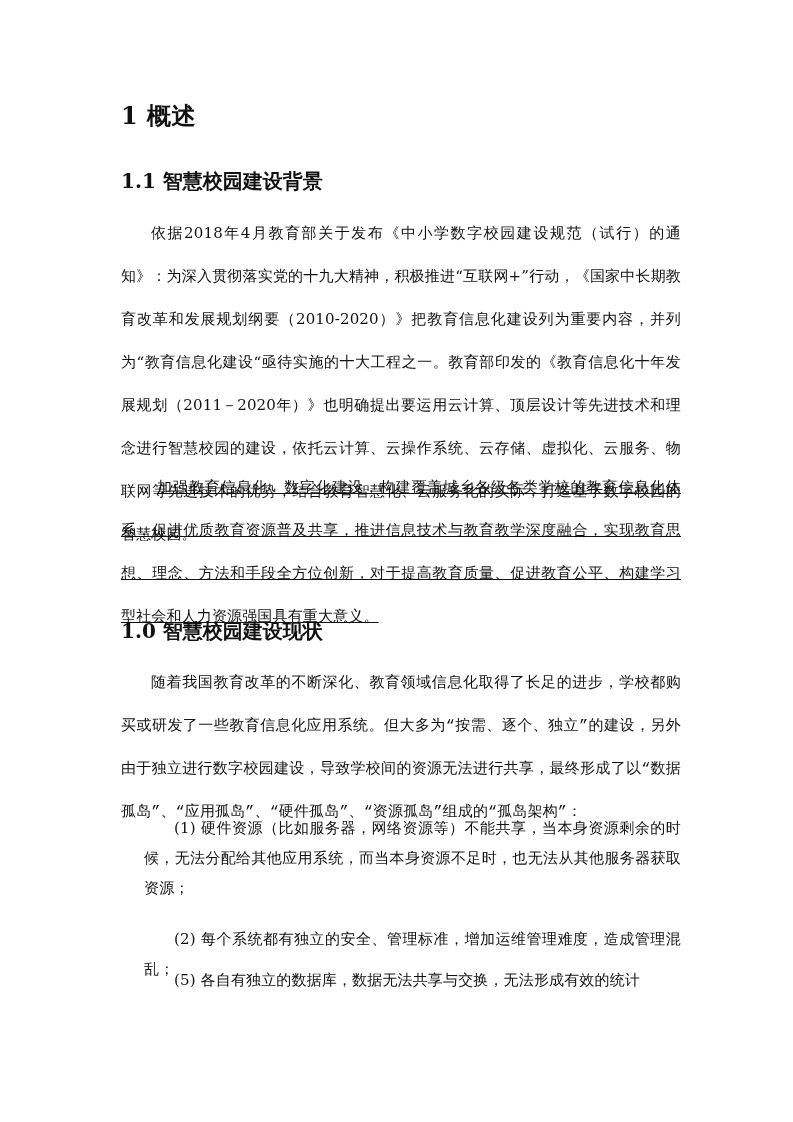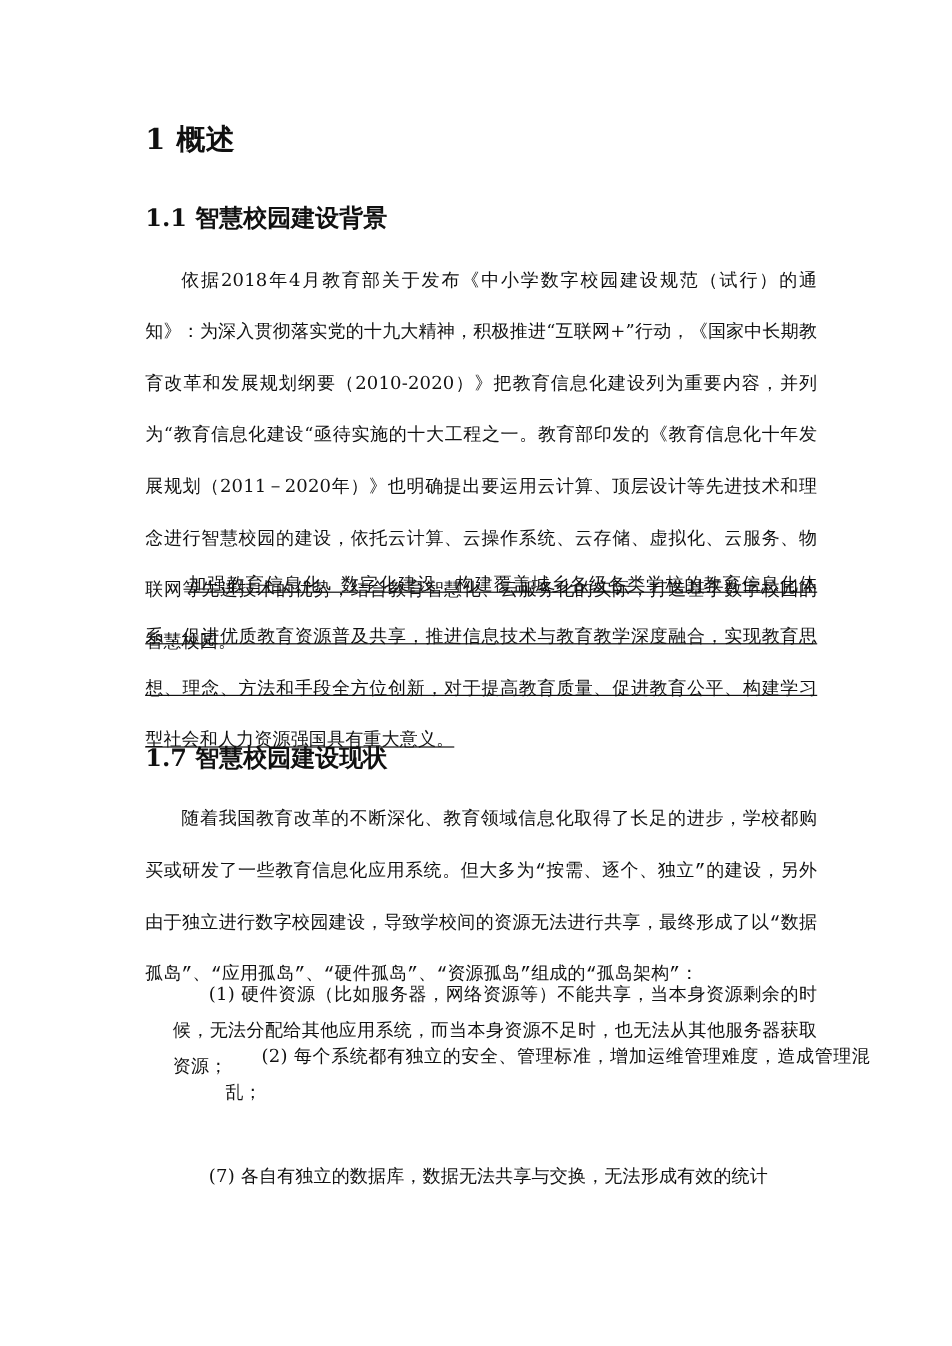--- a/index.html
+++ b/index.html
@@ -72,23 +72,23 @@
 <div class="page">
 
   <div class="h1">1 概述</div>
 
   <div class="h2" style="top:167px;">1.1 智慧校园建设背景</div>
 
   <div class="para" style="top:212px;">依据2018年4月教育部关于发布《中小学数字校园建设规范（试行）的通知》：为深入贯彻落实党的十九大精神，积极推进“互联网+”行动，《国家中长期教育改革和发展规划纲要（2010-2020）》把教育信息化建设列为重要内容，并列为“教育信息化建设“亟待实施的十大工程之一。教育部印发的《教育信息化十年发展规划（2011－2020年）》也明确提出要运用云计算、顶层设计等先进技术和理念进行智慧校园的建设，依托云计算、云操作系统、云存储、虚拟化、云服务、物联网等先进技术的优势，结合教育智慧化、云服务化的实际，打造基于数字校园的智慧校园。</div>
 
   <div class="para indent2" style="top:466px;">加强教育信息化、数字化建设，构建覆盖城乡各级各类学校的教育信息化体系，促进优质教育资源普及共享，推进信息技术与教育教学深度融合，实现教育思想、理念、方法和手段全方位创新，对于提高教育质量、促进教育公平、构建学习型社会和人力资源强国具有重大意义。</div>
 
-  <div class="h2" style="top:617px;">1.7 智慧校园建设现状</div>
+  <div class="h2" style="top:617px;">1.0 智慧校园建设现状</div>
 
   <div class="para" style="top:662px;font-family:Liberation Mono, monospace;">随着我国教育改革的不断深化、教育领域信息化取得了长足的进步，学校都购买或研发了一些教育信息化应用系统。但大多为“按需、逐个、独立”的建设，另外由于独立进行数字校园建设，导致学校间的资源无法进行共享，最终形成了以“数据孤岛”、“应用孤岛”、“硬件孤岛”、“资源孤岛”组成的“孤岛架构”：</div>
 
   <div class="list-item" style="top:813px;">(1) 硬件资源（比如服务器，网络资源等）不能共享，当本身资源剩余的时候，无法分配给其他应用系统，而当本身资源不足时，也无法从其他服务器获取资源；</div>
 
-  <div class="list-item" style="top:865px;margin-left:44px;">(2) 每个系统都有独立的安全、管理标准，增加运维管理难度，造成管理混乱；</div>
+  <div class="list-item" style="top:924px;">(2) 每个系统都有独立的安全、管理标准，增加运维管理难度，造成管理混乱；</div>
 
-  <div class="list-item" style="top:965px;">(7) 各自有独立的数据库，数据无法共享与交换，无法形成有效的统计</div>
+  <div class="list-item" style="top:965px;">(5) 各自有独立的数据库，数据无法共享与交换，无法形成有效的统计</div>
 
 </div>
 
 </body></html>

